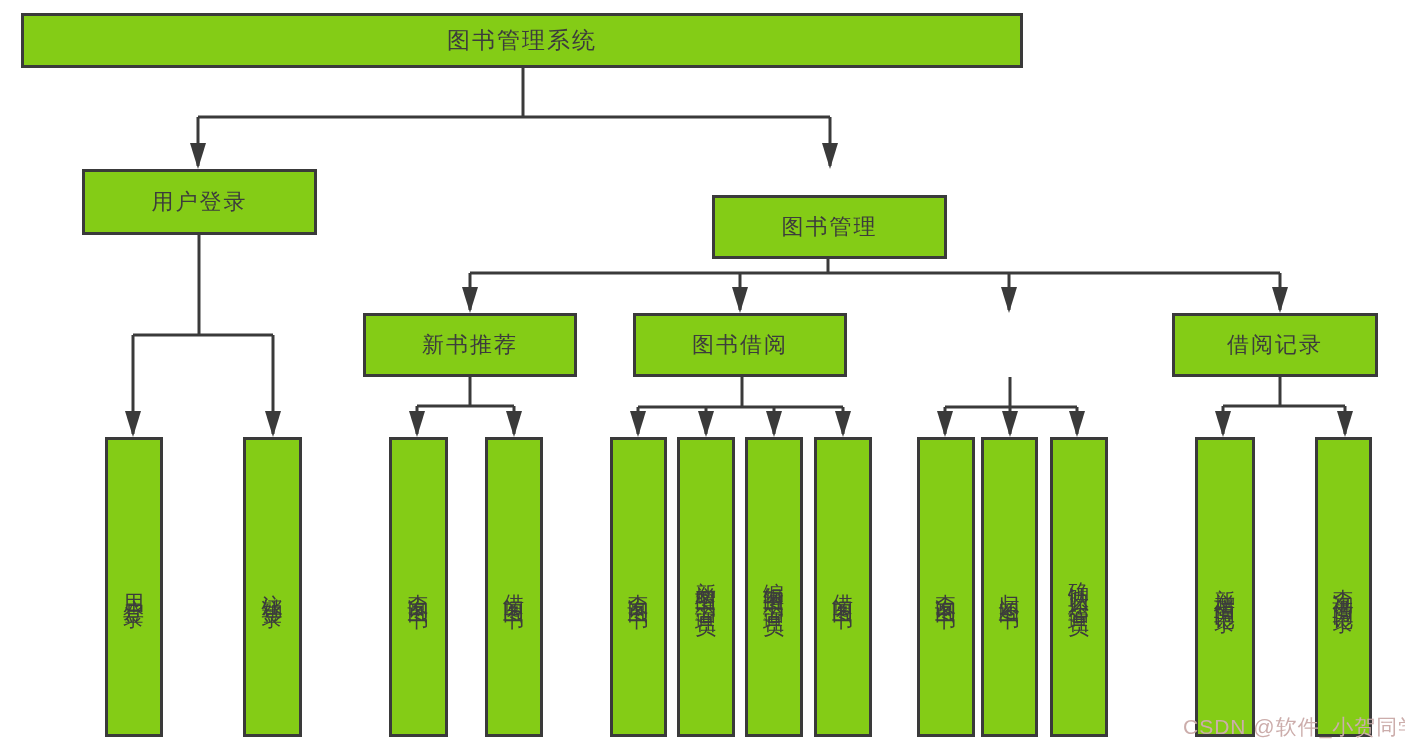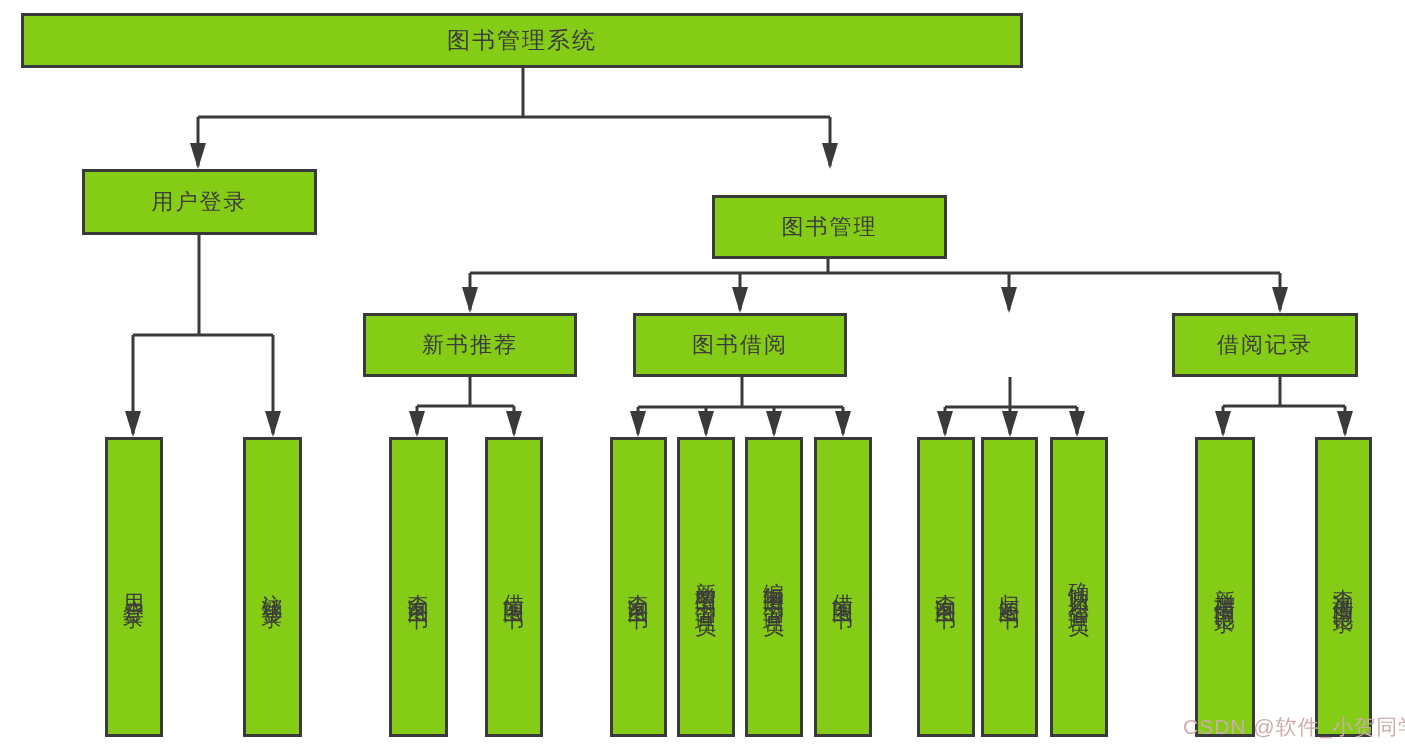--- a/index.html
+++ b/index.html
@@ -137,21 +137,21 @@
     </g>
   </svg>
 
   <div class="node root-node" style="left:21px; top:13px; width:1002px; height:55px;">图书管理系统</div>
 
   <div class="node" style="left:82px; top:169px; width:235px; height:66px;">用户登录</div>
   <div class="node" style="left:712px; top:171px; width:235px; height:64px;margin-top:24px;">图书管理</div>
 
   <div class="node" style="left:363px; top:313px; width:214px; height:64px;">新书推荐</div>
   <div class="node" style="left:633px; top:313px; width:214px; height:64px;">图书借阅</div>
-  <div class="node" style="left:1172px; top:313px; width:186px; height:64px;">借阅记录</div>
+  <div class="node" style="left:1172px; top:313px; width:206px; height:64px;">借阅记录</div>
 
   <div class="node leaf" style="left:105px; top:437px; width:58px; height:300px;">用户登录</div>
   <div class="node leaf" style="left:243px; top:437px; width:59px; height:300px;">注销登录</div>
 
   <div class="node leaf" style="left:389px; top:437px; width:59px; height:300px;">查询图书</div>
   <div class="node leaf" style="left:485px; top:437px; width:58px; height:300px;">借阅图书</div>
 
   <div class="node leaf" style="left:610px; top:437px; width:57px; height:300px;">查询图书</div>
   <div class="node leaf" style="left:677px; top:437px; width:58px; height:300px;">新增图书（管理员）</div>
   <div class="node leaf" style="left:745px; top:437px; width:58px; height:300px;">编辑图书（管理员）</div>

